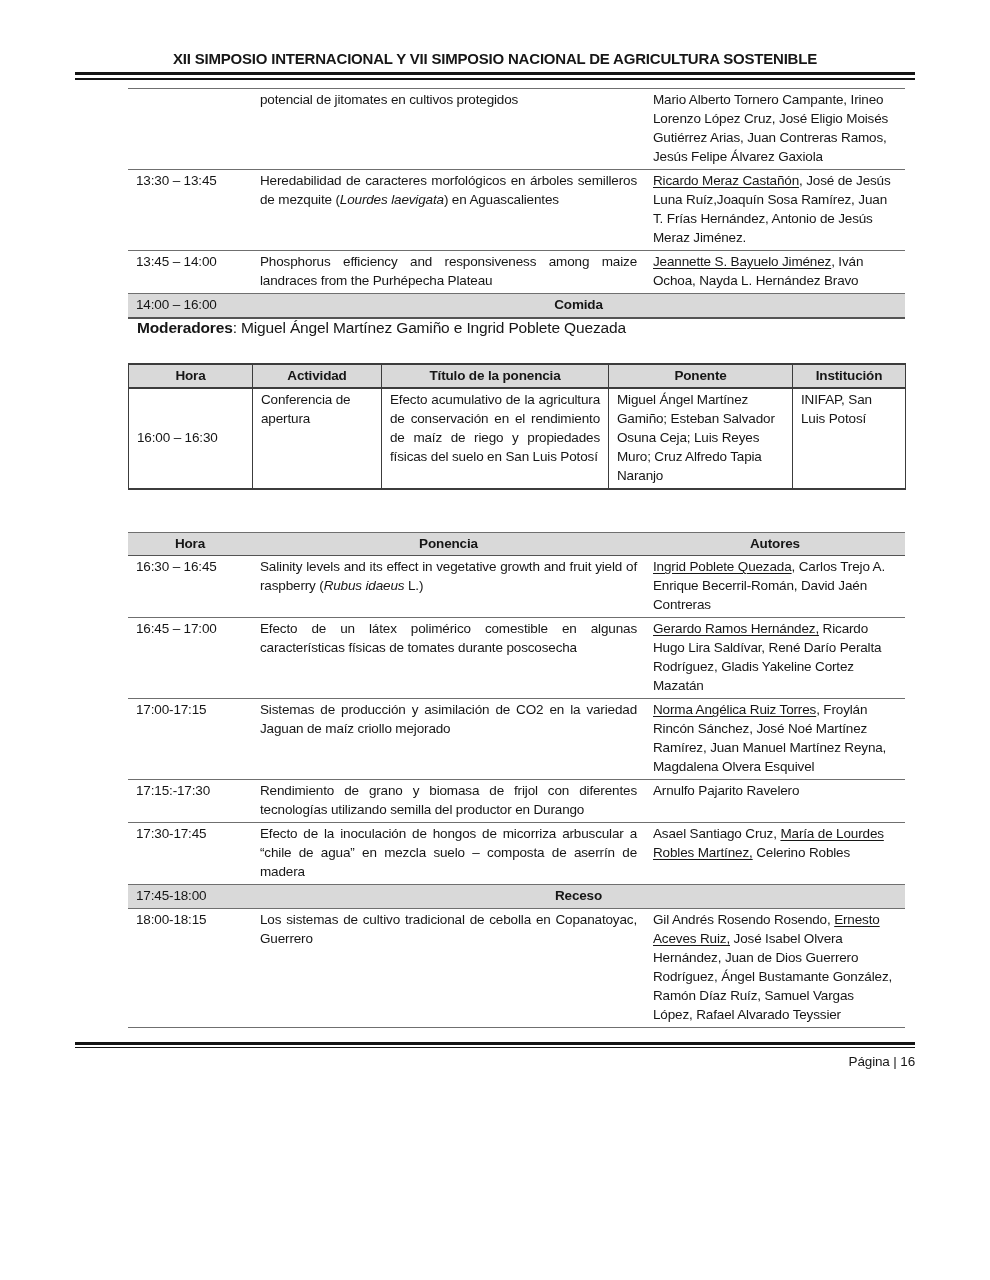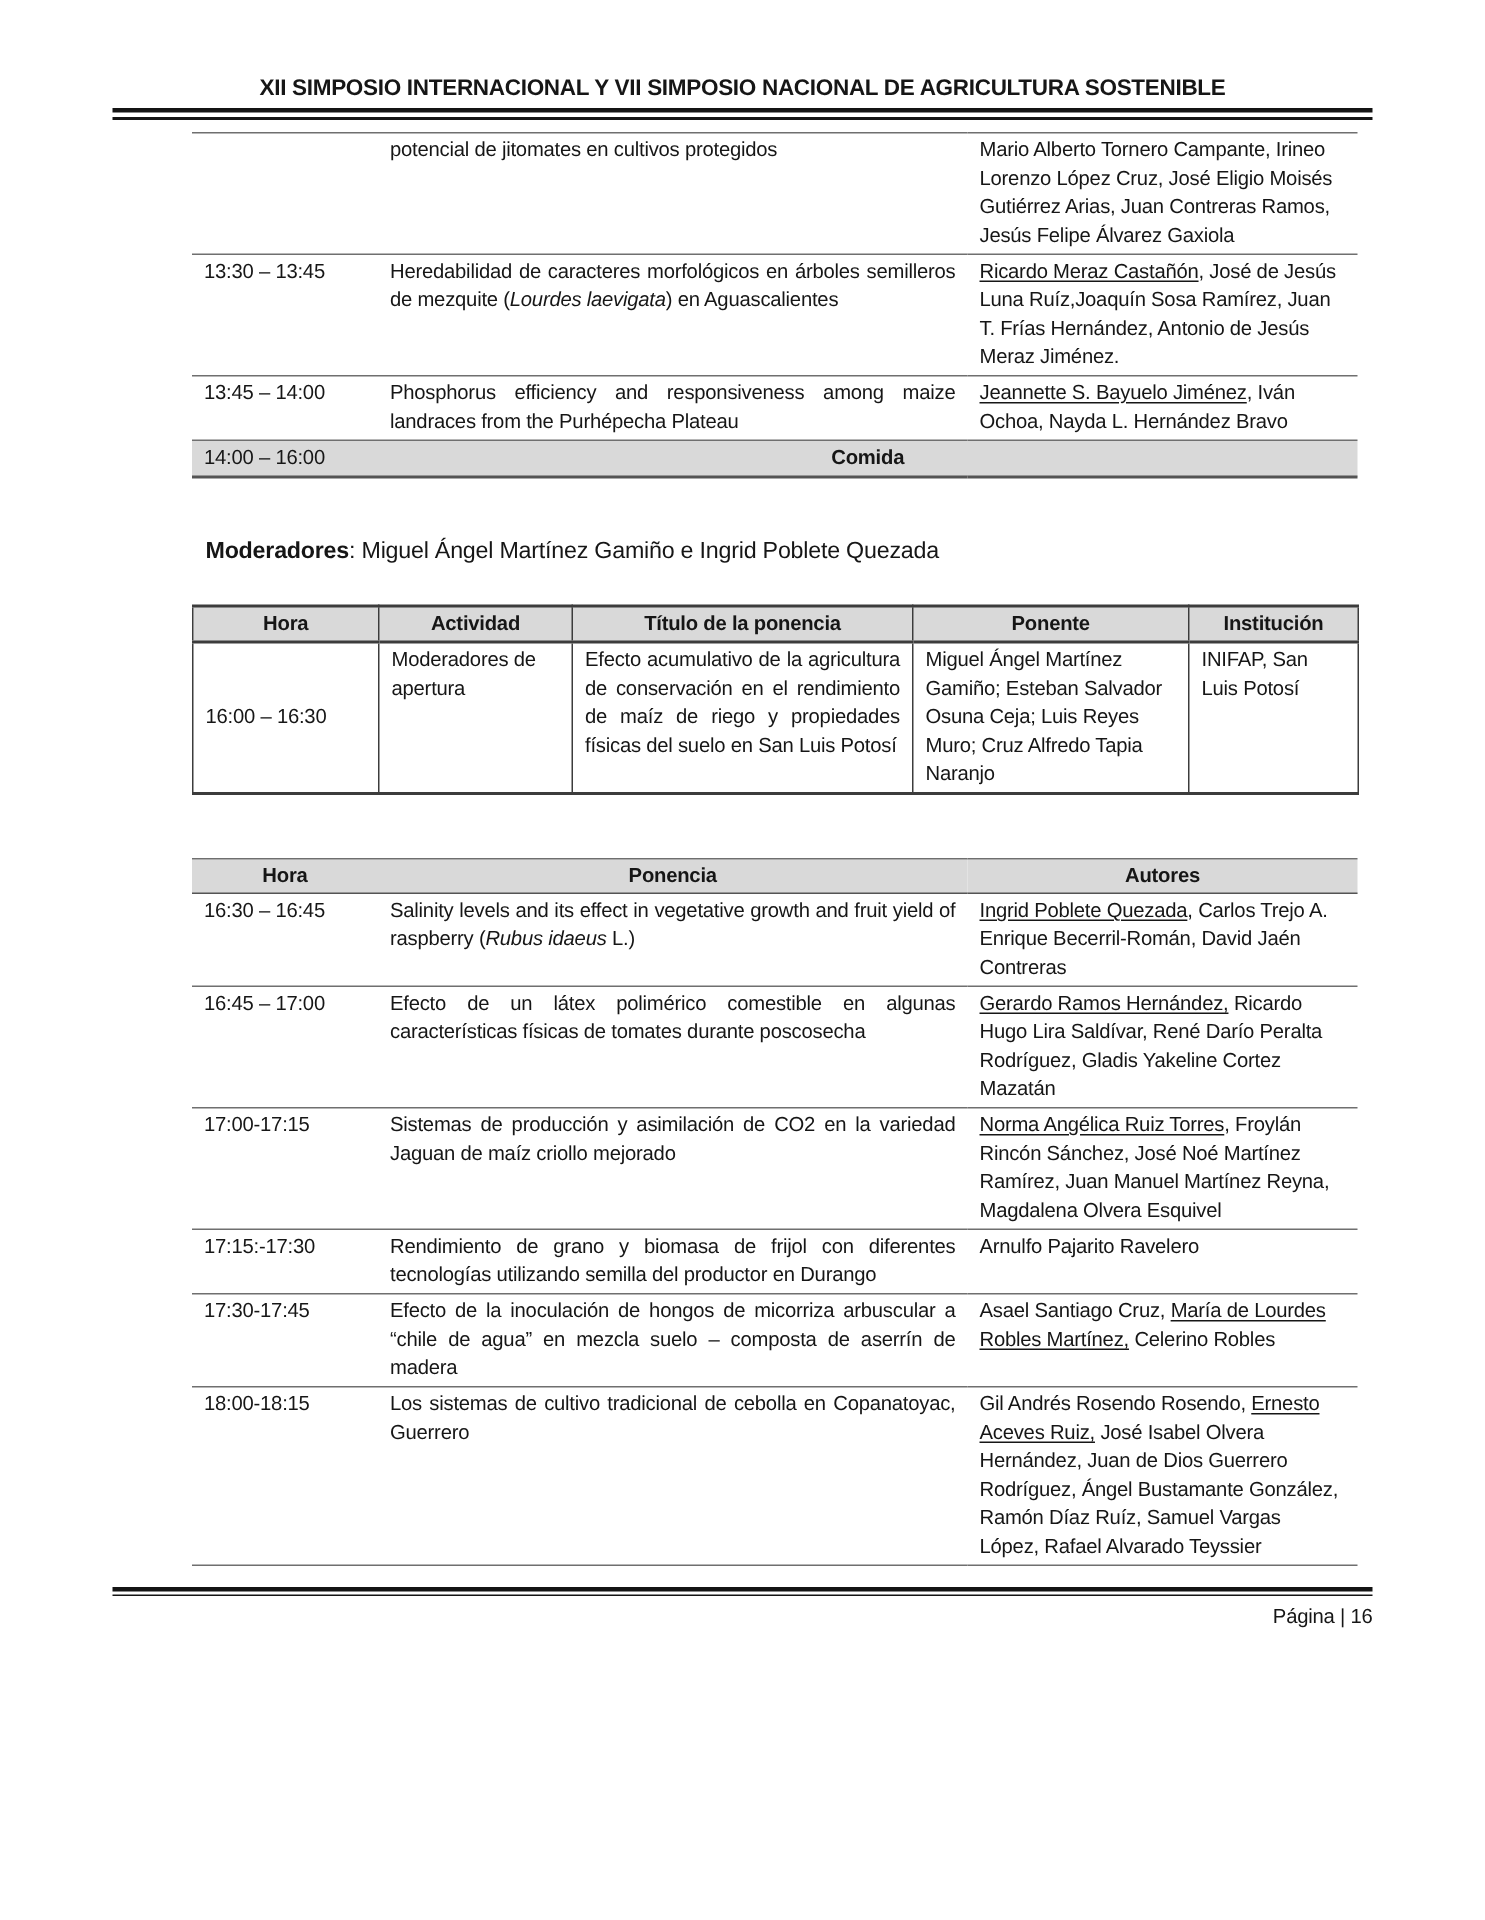--- a/index.html
+++ b/index.html
@@ -27,21 +27,21 @@
     background:var(--band-bg,#d9d9d9);font-weight:bold;text-align:center;
     padding-top:1px;padding-bottom:2px;border-bottom:1px solid #545454;
   }
   .time{white-space:nowrap;}
   .pon{text-align:justify;margin-top:28px;}
   .band{background:var(--band-bg,#d9d9d9);}
   .band-label{text-align:center;font-weight:bold;}
   .u{text-decoration:underline;text-underline-offset:2px;}
   .it{font-style:italic;}
   
-  .mods{margin-top:40px;margin-left:62px;font-size:15.5px;}
+  .mods{margin-left:62px;font-size:15.5px;}
   .mods b{font-weight:bold;}
   
   .grid, .grid td, .grid th{border:1px solid #3c3c3c;}
   .grid{border-top:2px solid #3c3c3c;border-bottom:2px solid #3c3c3c;margin-top:0;}
   .grid th{background:var(--band-bg,#d9d9d9);font-weight:bold;text-align:center;border-bottom:2px solid #3c3c3c;padding-top:1px;padding-bottom:2px;}
   .grid td.time{vertical-align:middle;}
   .footer-text{ text-align:right;font-size:13.5px;margin-top:6px;}
   .mt8{margin-top:8px;} .mt26{margin-top:26px;} .mt42{margin-top:42px;}
 </style>
 </head>
@@ -101,21 +101,21 @@
             <th>Hora</th>
             <th>Actividad</th>
             <th>Título de la ponencia</th>
             <th>Ponente</th>
             <th>Institución</th>
           </tr>
         </thead>
       <tbody id="t2-body">
           <tr>
             <td class="time">16:00 – 16:30</td>
-            <td>Moderadores de apertura</td>
+            <td>Conferencia de apertura</td>
             <td class="pon">Efecto acumulativo de la agricultura de conservación en el rendimiento de maíz de riego y propiedades físicas del suelo en San Luis Potosí</td>
             <td>Miguel Ángel Martínez Gamiño; Esteban Salvador Osuna Ceja; Luis Reyes Muro; Cruz Alfredo Tapia Naranjo</td>
             <td>INIFAP, San Luis Potosí</td>
           </tr>
         </tbody>
     </table>
   </div>
 
   <div class="tablewrap mt42">
     <table class="prog">
@@ -150,20 +150,24 @@
           <tr>
             <td class="time">17:15:-17:30</td>
             <td class="pon"><span>Rendimiento de grano y biomasa de frijol con diferentes tecnologías utilizando semilla del productor en Durango</span></td>
             <td class="auth"><span>Arnulfo Pajarito Ravelero</span></td>
           </tr>
           <tr>
             <td class="time">17:30-17:45</td>
             <td class="pon"><span>Efecto de la inoculación de hongos de micorriza arbuscular a “chile de agua” en mezcla suelo – composta de aserrín de madera</span></td>
             <td class="auth"><span>Asael Santiago Cruz, </span><span class="u">María de Lourdes Robles Martínez,</span><span> Celerino Robles</span></td>
           </tr>
+          <tr class="band">
+            <td class="time">17:45-18:00</td>
+            <td class="band-label" colspan="2">Receso</td>
+          </tr>
           <tr>
             <td class="time">18:00-18:15</td>
             <td class="pon"><span>Los sistemas de cultivo tradicional de cebolla en Copanatoyac, Guerrero</span></td>
             <td class="auth"><span>Gil Andrés Rosendo Rosendo, </span><span class="u">Ernesto Aceves Ruiz,</span><span> José Isabel Olvera Hernández, Juan de Dios Guerrero Rodríguez, Ángel Bustamante González, Ramón Díaz Ruíz, Samuel Vargas López, Rafael Alvarado Teyssier</span></td>
           </tr>
         </tbody>
     </table>
   </div>
 
   <div class="double-rule-footer"></div>

